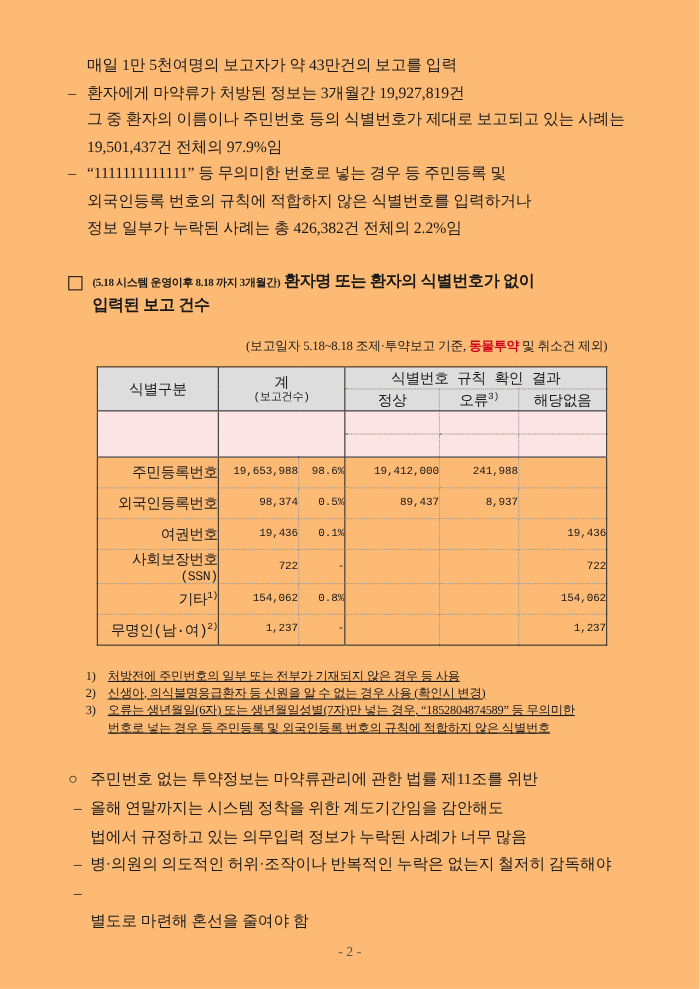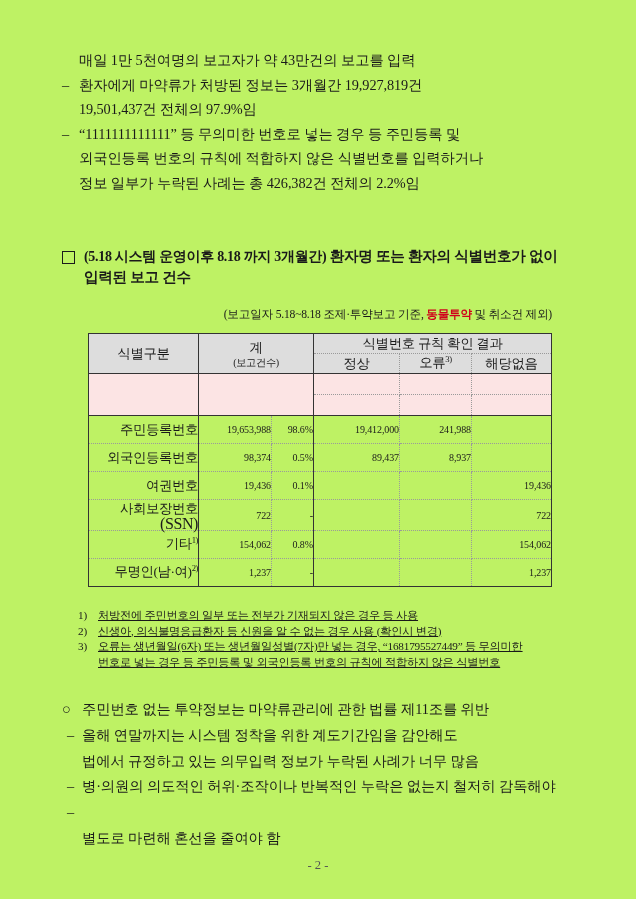--- a/index.html
+++ b/index.html
@@ -14,21 +14,21 @@
     font-family: "Liberation Serif", "DejaVu Serif", serif;
     color: #1a1a1a;
     overflow: hidden;
   }
 
   .page {
     position: absolute;
     left: 0; top: 0;
     width: 636px;
     height: 899px;
-    background: #bef264;
+    background: #fdba74;
   }
 
   
   .prose-top {
     position: absolute;
     left: 62px;
     top: 48px;
     width: 512px;
   }
   .line {
@@ -64,21 +64,21 @@
     margin-top: 5px;
     margin-right: 9px;
   }
   .heading-text {
     font-size: 14.6px;
     line-height: 21px;
     font-weight: bold;
     letter-spacing: -0.3px;
   }
   .heading-text .small-lead {
-    font-size: 14px;
+    font-size: 10px;
   }
 
   
   .table-caption {
     position: absolute;
     right: 84px;
     top: 307px;
     font-size: 11.6px;
     letter-spacing: -0.2px;
     white-space: nowrap;
@@ -93,20 +93,21 @@
     position: absolute;
     left: 88px;
     top: 333px;
     width: 463px;
   }
   table.main {
     border-collapse: collapse;
     width: 463px;
     table-layout: fixed;
     font-size: 13px;
+    font-family: Liberation Mono, monospace;
   }
   table.main td, table.main th {
     border: 1px dotted #9a9a9a;
     padding: 0;
     font-weight: normal;
     vertical-align: middle;
   }
   
   table.main {
     border-top: 1.6px solid #333;
@@ -197,20 +198,21 @@
   }
 </style>
 </head>
 <body>
 
 <div class="page">
 
   <div class="prose-top" id="top-prose">
       <div class="line"><span class="indent-1"></span><span class="txt">매일 1만 5천여명의 보고자가 약 43만건의 보고를 입력</span></div>
       <div class="line"><span class="marker">–</span><span class="txt">환자에게 마약류가 처방된 정보는 3개월간 19,927,819건</span></div>
+      <div class="line"><span class="indent-1"></span><span class="txt">그 중 환자의 이름이나 주민번호 등의 식별번호가 제대로 보고되고 있는 사례는</span></div>
       <div class="line"><span class="indent-1"></span><span class="txt">19,501,437건 전체의 97.9%임</span></div>
       <div class="line"><span class="marker">–</span><span class="txt">“1111111111111” 등 무의미한 번호로 넣는 경우 등 주민등록 및</span></div>
       <div class="line"><span class="indent-1"></span><span class="txt">외국인등록 번호의 규칙에 적합하지 않은 식별번호를 입력하거나</span></div>
       <div class="line"><span class="indent-1"></span><span class="txt">정보 일부가 누락된 사례는 총 426,382건 전체의 2.2%임</span></div>
     </div>
 
   <div class="heading-block">
     <span class="sq-bullet"></span>
     <div class="heading-text">
       <span class="small-lead">(5.18 시스템 운영이후 8.18 까지 3개월간)</span><span> 환자명 또는 환자의 식별번호가 없이</span><br>
@@ -278,21 +280,21 @@
           </tr>
           <tr>
             <td class="lbl h30"><span>여권번호</span></td>
             <td class="num h30 vline-strong">19,436</td>
             <td class="num h30 vline-strong-r">0.1%</td>
             <td class="num h30"></td>
             <td class="num h30"></td>
             <td class="num h30">19,436</td>
           </tr>
           <tr>
-            <td class="lbl h30"><span>사회보장번호</span><span class="cell-sub" style="font-size: 16px;">(SSN)</span></td>
+            <td class="lbl h30"><span>사회보장번호</span><span class="cell-sub" style="font-size: 12px;">(SSN)</span></td>
             <td class="num h30 vline-strong">722</td>
             <td class="num h30 vline-strong-r">-</td>
             <td class="num h30"></td>
             <td class="num h30"></td>
             <td class="num h30">722</td>
           </tr>
           <tr>
             <td class="lbl h30"><span>기타</span><sup>1)</sup></td>
             <td class="num h30 vline-strong">154,062</td>
             <td class="num h30 vline-strong-r">0.8%</td>
@@ -308,21 +310,21 @@
             <td class="num h30"></td>
             <td class="num h30">1,237</td>
           </tr>
         </tbody>
     </table>
   </div>
 
   <div class="footnotes" id="footnotes">
       <div class="fn"><span class="fnum">1)</span><span class="fbody">처방전에 주민번호의 일부 또는 전부가 기재되지 않은 경우 등 사용</span></div>
       <div class="fn"><span class="fnum">2)</span><span class="fbody">신생아, 의식불명응급환자 등 신원을 알 수 없는 경우 사용 (확인시 변경)</span></div>
-      <div class="fn"><span class="fnum">3)</span><span class="fbody">오류는 생년월일(6자) 또는 생년월일성별(7자)만 넣는 경우, “1681795527449” 등 무의미한</span></div>
+      <div class="fn"><span class="fnum">3)</span><span class="fbody">오류는 생년월일(6자) 또는 생년월일성별(7자)만 넣는 경우, “1852804874589” 등 무의미한</span></div>
       <div class="fn"><span class="fnum"> </span><span class="fbody">번호로 넣는 경우 등 주민등록 및 외국인등록 번호의 규칙에 적합하지 않은 식별번호</span></div>
     </div>
 
   <div class="prose-bottom" id="bottom-prose">
       <div class="line-b"><span class="marker">○</span><span class="txt">주민번호 없는 투약정보는 마약류관리에 관한 법률 제11조를 위반</span></div>
       <div class="line-b"><span class="marker-dash">–</span><span class="txt">올해 연말까지는 시스템 정착을 위한 계도기간임을 감안해도</span></div>
       <div class="line-b"><span class="indent-1"></span><span class="txt">법에서 규정하고 있는 의무입력 정보가 누락된 사례가 너무 많음</span></div>
       <div class="line-b"><span class="marker-dash">–</span><span class="txt">병·의원의 의도적인 허위·조작이나 반복적인 누락은 없는지 철저히 감독해야</span></div>
       <div class="line-b"><span class="marker-dash">–</span></div>
       <div class="line-b"><span class="indent-1"></span><span class="txt">별도로 마련해 혼선을 줄여야 함</span></div>

